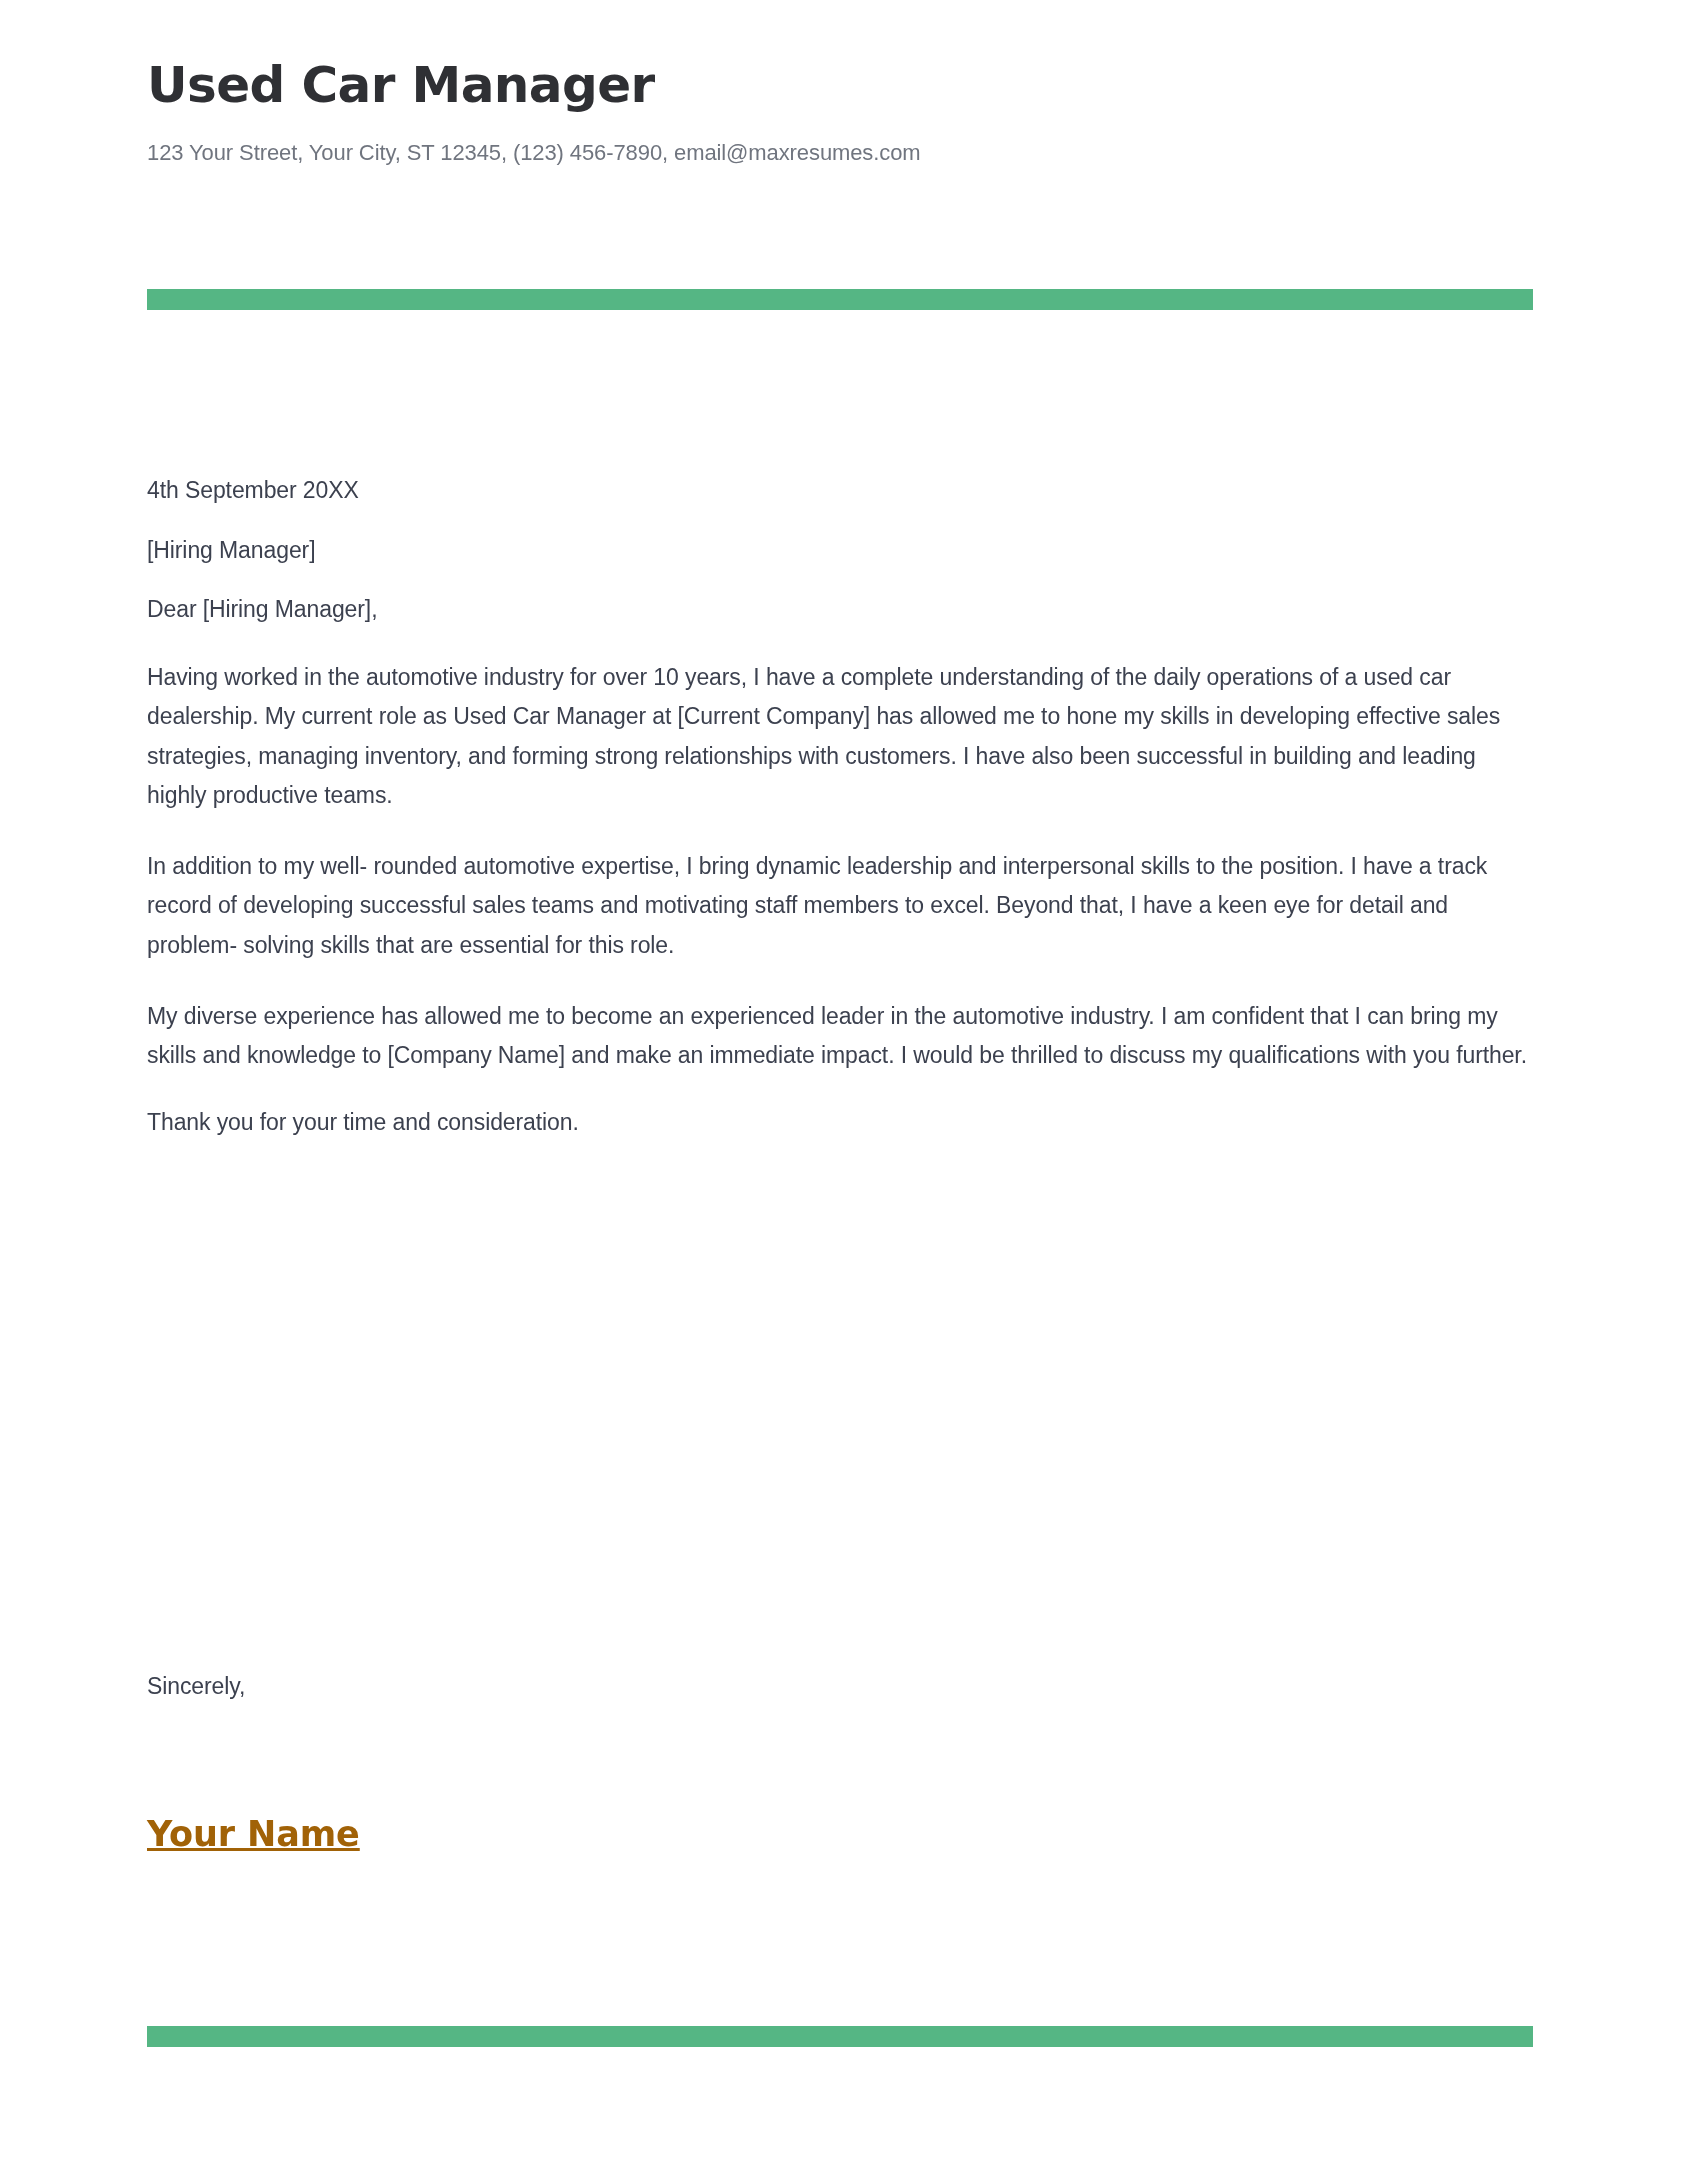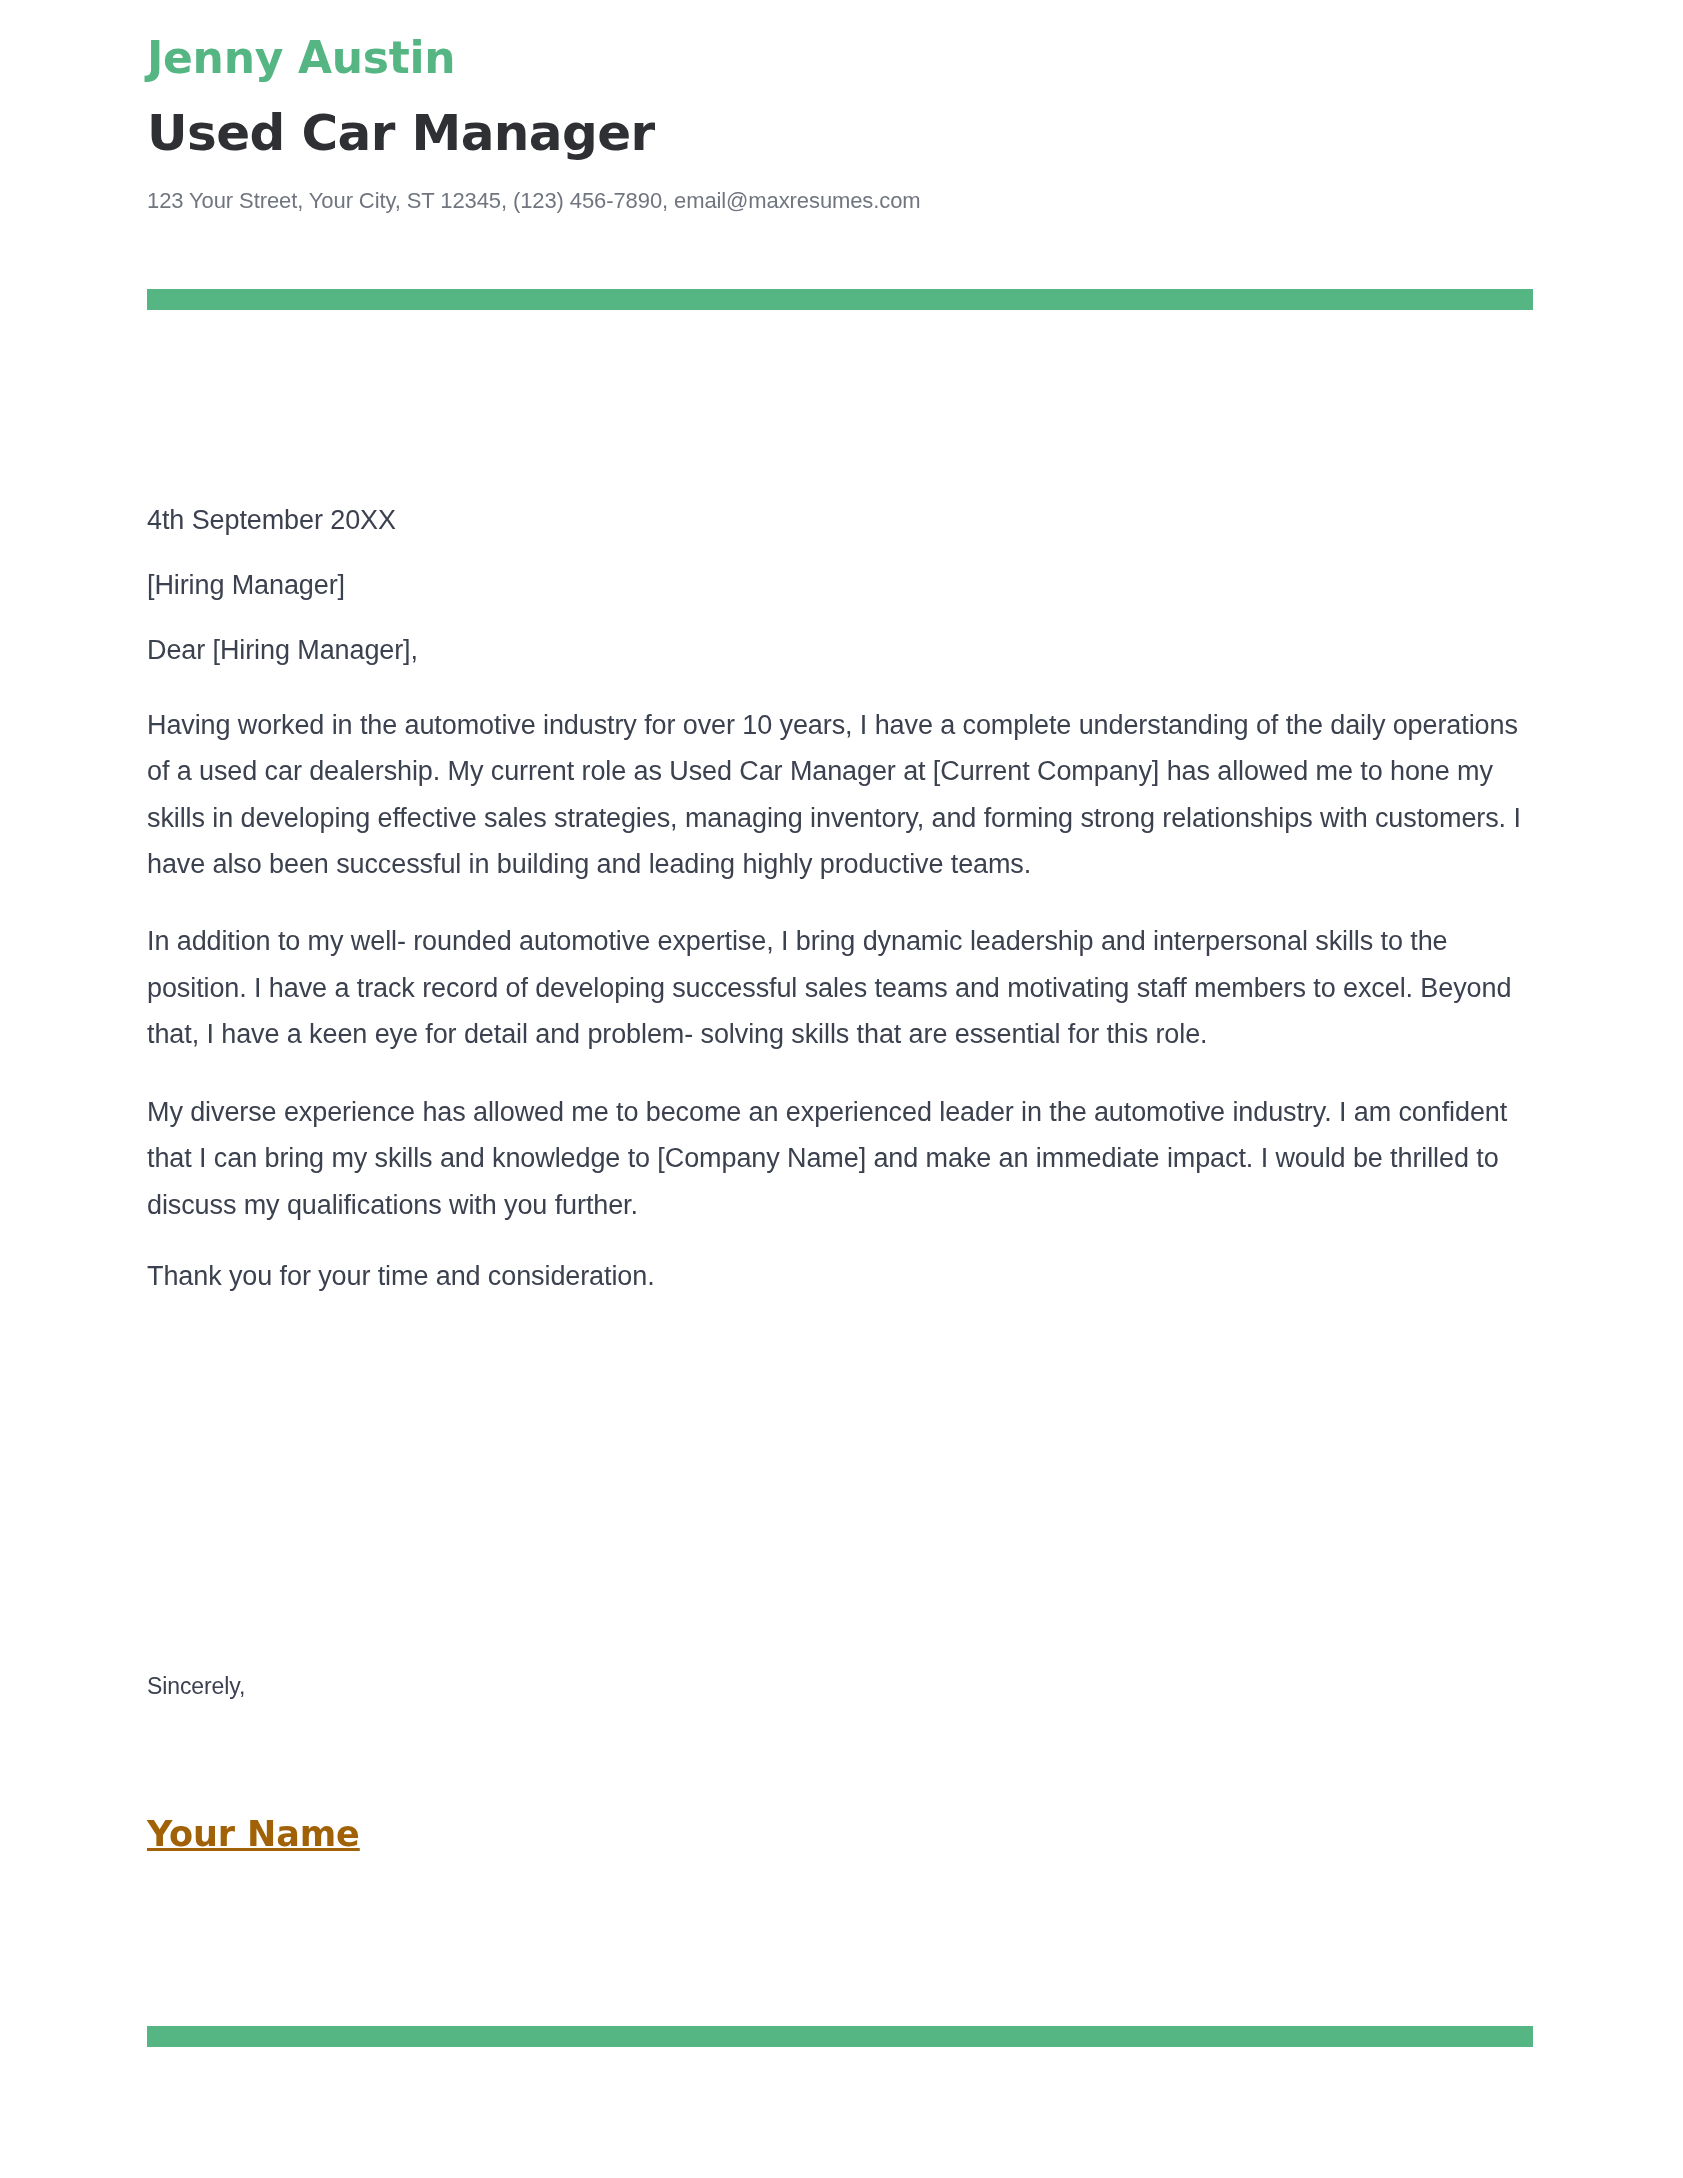--- a/index.html
+++ b/index.html
@@ -78,25 +78,24 @@
   .rule-top { top: 289px; }
   .rule-bottom { top: 2026px; }
 
   
   .letter {
     position: absolute;
     left: 147px;
     top: 475px;
     width: 1386px;
     font-family: "Liberation Sans", sans-serif;
-    font-size: 27px;
+    font-size: 23px;
     line-height: 1.33;
     color: #3c414f;
     letter-spacing: -0.1px;
-    margin-top: 28px;
   }
 
   .letter .block {
     margin: 0 0 29px 0;
   }
 
   .letter .para {
     margin: 0 0 31px 0;
     line-height: 1.72;
     text-align: left;
@@ -138,21 +137,20 @@
     text-decoration: underline;
   }
 </style>
 </head>
 <body>
 
 <div class="page">
 
   <div class="content">
     <div class="header">
-      <h1 class="applicant-name">Jenny Austin</h1>
       <h2 class="job-title">Used Car Manager</h2>
       <p class="contact-line">123 Your Street, Your City, ST 12345, (123) 456-7890, email@maxresumes.com</p>
     </div>
   </div>
 
   <div class="rule rule-top"></div>
 
   <div class="letter">
 
     <div class="block">4th September 20XX</div>

